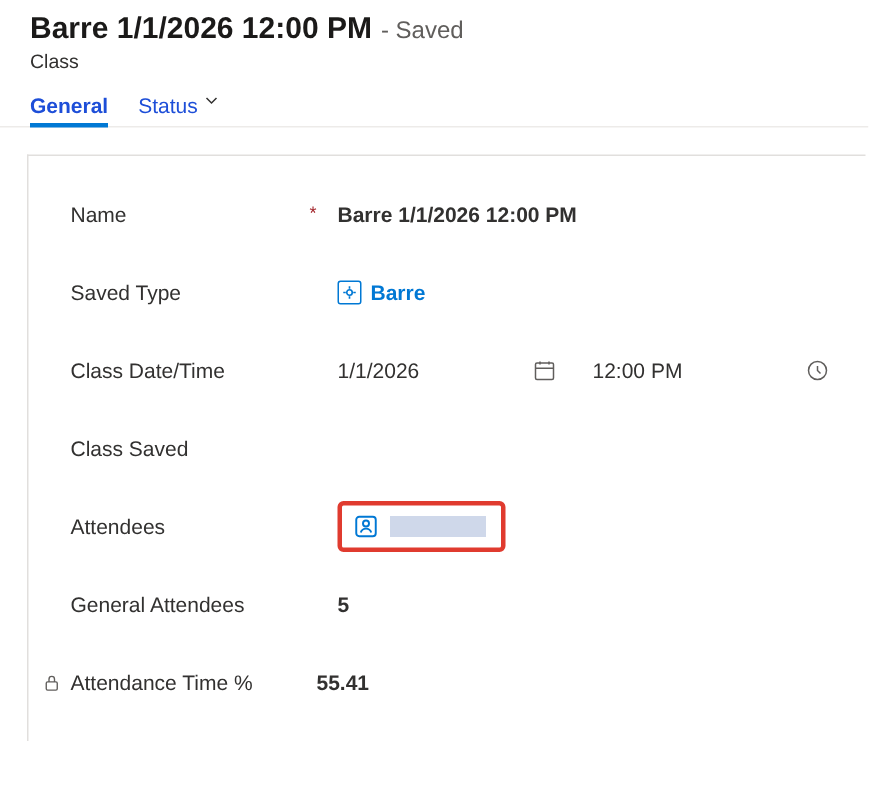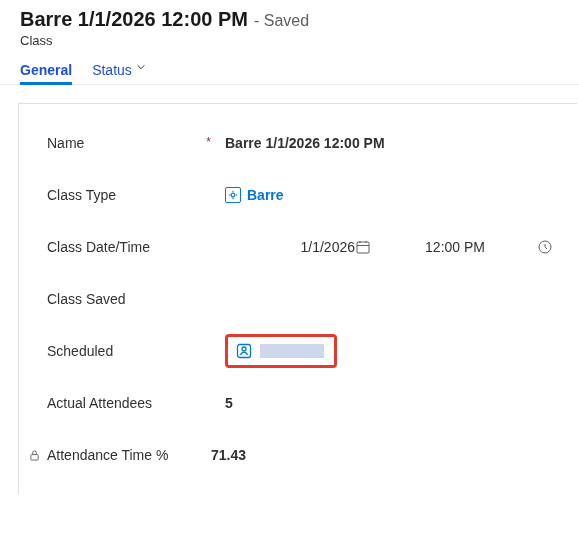--- a/index.html
+++ b/index.html
@@ -122,21 +122,20 @@
       display: flex;
       align-items: center;
       justify-content: center;
       position: relative;
     }
     .dt-wrap {
       display: flex;
       align-items: center;
       width: 100%;
       font-weight: 400;
-      text-align: right;
     }
     .dt-date { width: 130px; }
     .dt-time { width: 90px; margin-left: 24px; }
     .dt-icon { width: 16px; height: 16px; color: #605e5c; }
     .dt-clock { margin-left: auto; }
     .instructor-box {
       border: 3px solid #e03b2f;
       border-radius: 4px;
       padding: 6px 8px;
       display: flex;
@@ -187,21 +186,21 @@
   <div class="row">
     <div class="label-col">
       <span>Name</span>
       <span class="req">*</span>
     </div>
     <div class="value-col">Barre 1/1/2026 12:00 PM</div>
   </div>
 
   <div class="row">
     <div class="label-col">
-      <span>Class Type</span>
+      <span>Saved Type</span>
     </div>
     <div class="value-col">
       <span class="lookup">
         <span class="lookup-icon">
           <svg viewBox="0 0 12 12" width="10" height="10">
               <circle cx="6" cy="6" r="2.2" fill="none" stroke="#0078d4" stroke-width="1.3"></circle>
               <path d="M6 1v2M6 9v2M1 6h2M9 6h2" stroke="#0078d4" stroke-width="1.3"></path>
             </svg>
         </span>
         <span>Barre</span>
@@ -236,50 +235,50 @@
   </div>
 
   <div class="row">
     <div class="label-col">
       <span>Class Saved</span>
     </div>
   </div>
 
   <div class="row">
     <div class="label-col">
-      <span>Scheduled</span>
+      <span>Attendees</span>
     </div>
     <div class="value-col">
       <div class="instructor-box">
         <span class="instructor-icon">
           <svg viewBox="0 0 16 16" width="16" height="16">
               <rect x="1.5" y="1.5" width="13" height="13" rx="2" fill="none" stroke="#0078d4" stroke-width="1.3"></rect>
               <circle cx="8" cy="6" r="2" fill="none" stroke="#0078d4" stroke-width="1.3"></circle>
               <path d="M4.5 12c.6-1.8 2-2.6 3.5-2.6s2.9.8 3.5 2.6" fill="none" stroke="#0078d4" stroke-width="1.3"></path>
             </svg>
         </span>
         <span class="redacted"></span>
       </div>
     </div>
   </div>
 
 
   <div class="row">
     <div class="label-col">
-      <span>Actual Attendees</span>
+      <span>General Attendees</span>
     </div>
     <div class="value-col">5</div>
   </div>
 
   <div class="row last">
     <span class="lock-col">
       <svg viewBox="0 0 12 14" width="11" height="13">
           <rect x="2" y="6" width="8" height="6" rx="1" fill="none" stroke="#605e5c" stroke-width="1"></rect>
           <path d="M4 6V4a2 2 0 0 1 4 0v2" fill="none" stroke="#605e5c" stroke-width="1"></path>
         </svg>
     </span>
     <div class="label-col" style="width:164px">
       <span>Attendance Time %</span>
     </div>
-    <div class="value-col">71.43</div>
+    <div class="value-col">55.41</div>
   </div>
 
 </div>
 
 </body></html>

